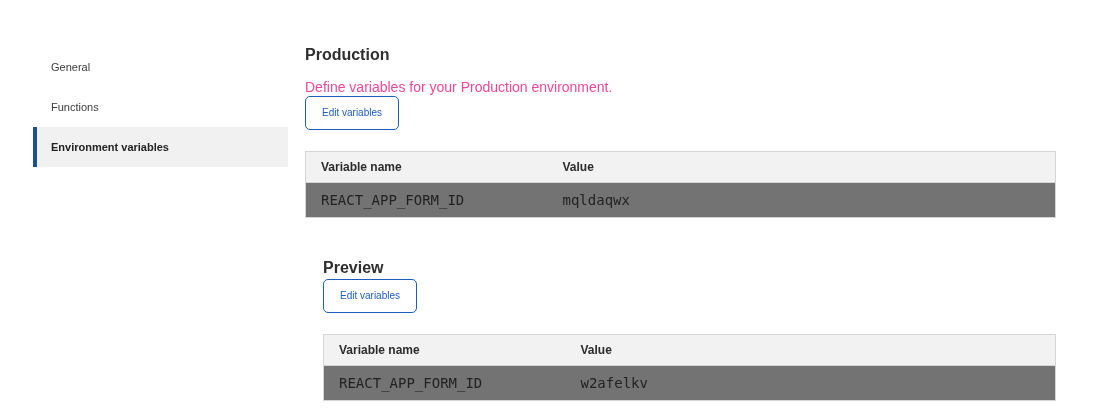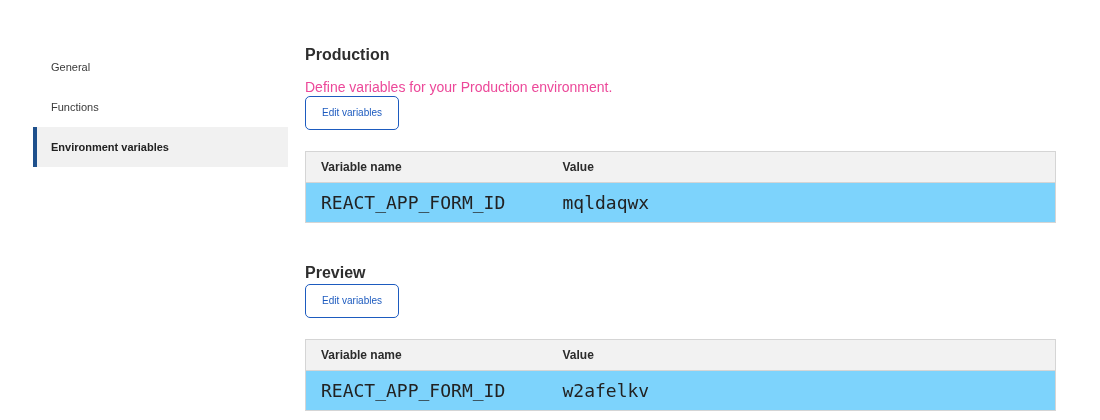--- a/index.html
+++ b/index.html
@@ -36,21 +36,21 @@
     color: #222222;
   }
 
   
   main {
     margin-left: 17px;
     width: 751px;
     padding-top: 44px;
     flex: none;
   }
-  .section-2 { margin-top: 39px; }
+  .section-2 { margin-top: 39px; margin-left: 18px; }
   .section-header {
     display: flex;
     justify-content: space-between;
     align-items: flex-start;
     flex-direction: column;
   }
   .section-title {
     font-size: 16px;
     line-height: 22px;
     font-weight: 700;
@@ -88,24 +88,24 @@
     font-size: 12px;
     font-weight: 700;
     color: #2b2b2b;
     padding: 8px 15px;
     border-bottom: 1px solid #d5d5d5;
   }
   table.vars-table th:first-child,
   table.vars-table td:first-child { width: 242px; }
   table.vars-table td {
     font-family: "DejaVu Sans Mono", "Liberation Mono", monospace;
-    font-size: 18px;
+    font-size: 14px;
     color: #222222;
     padding: 9px 15px;
-    background: #7dd3fc;
+    background: #737373;
   }
 </style>
 </head>
 <body>
 
 <div class="page">
 
   <aside class="sidebar">
     <div class="nav-item">
       <span>General</span>

